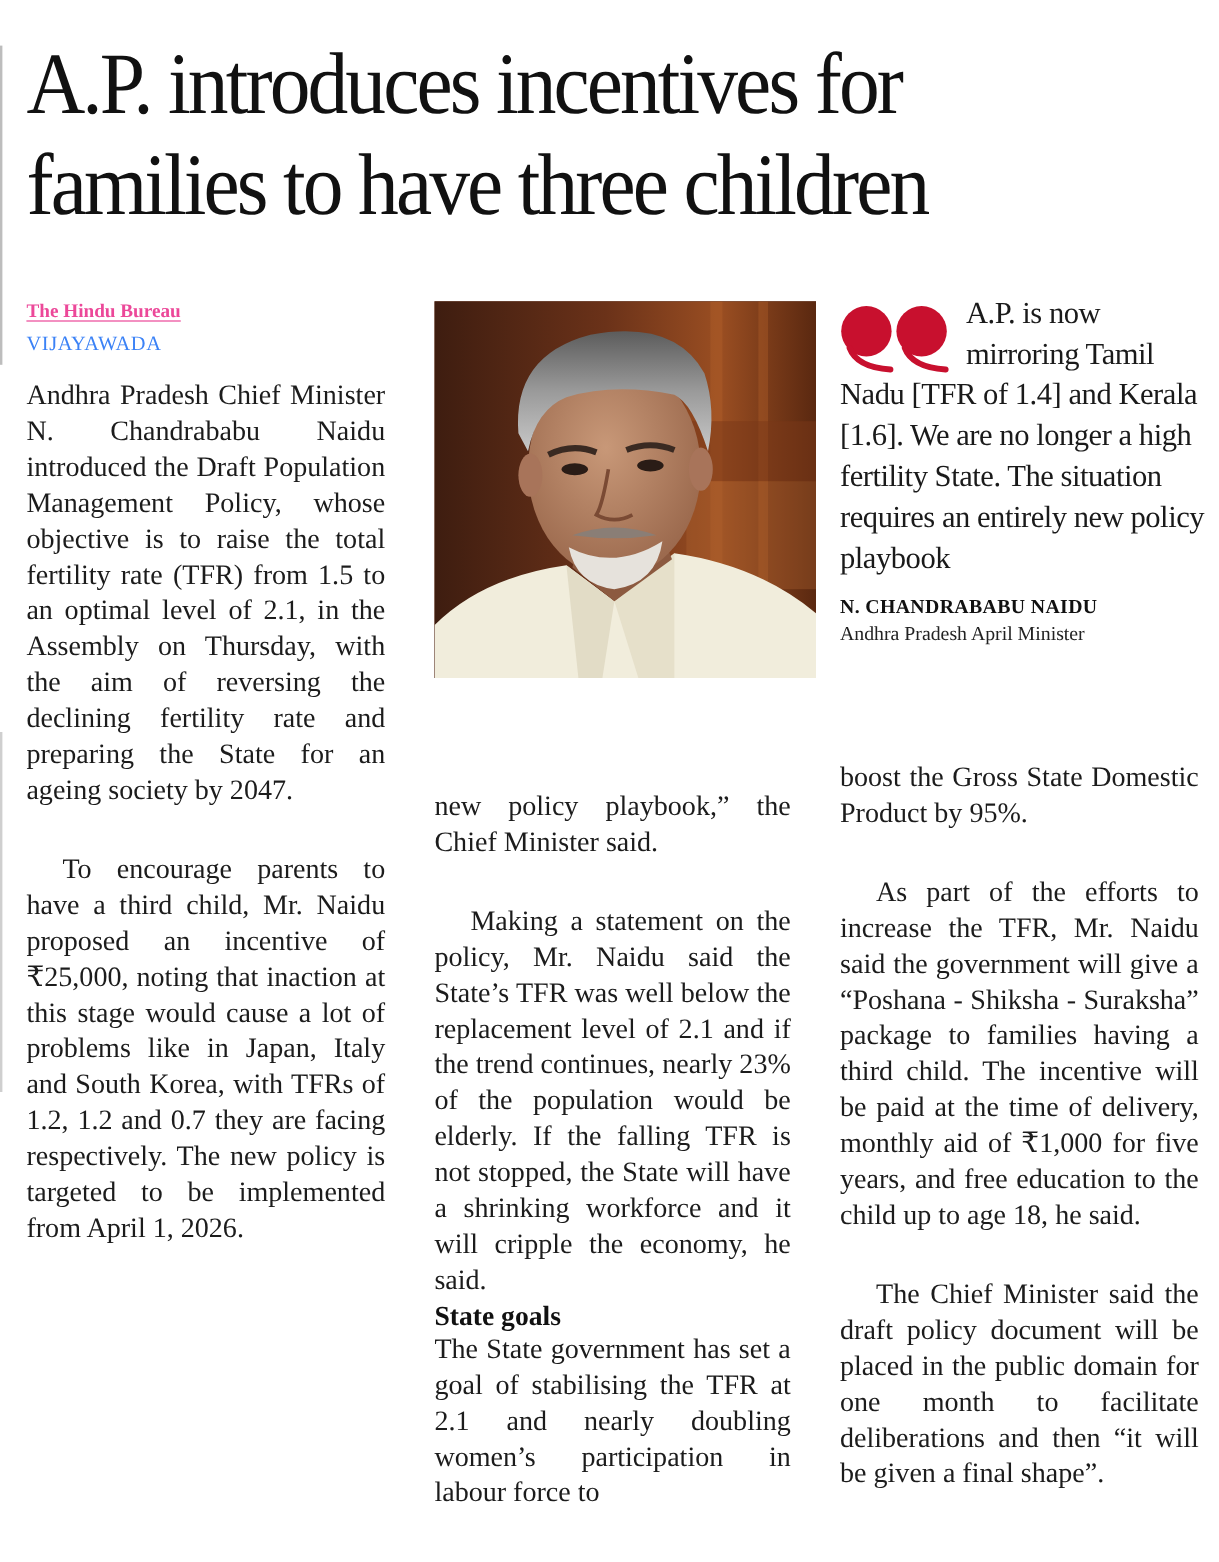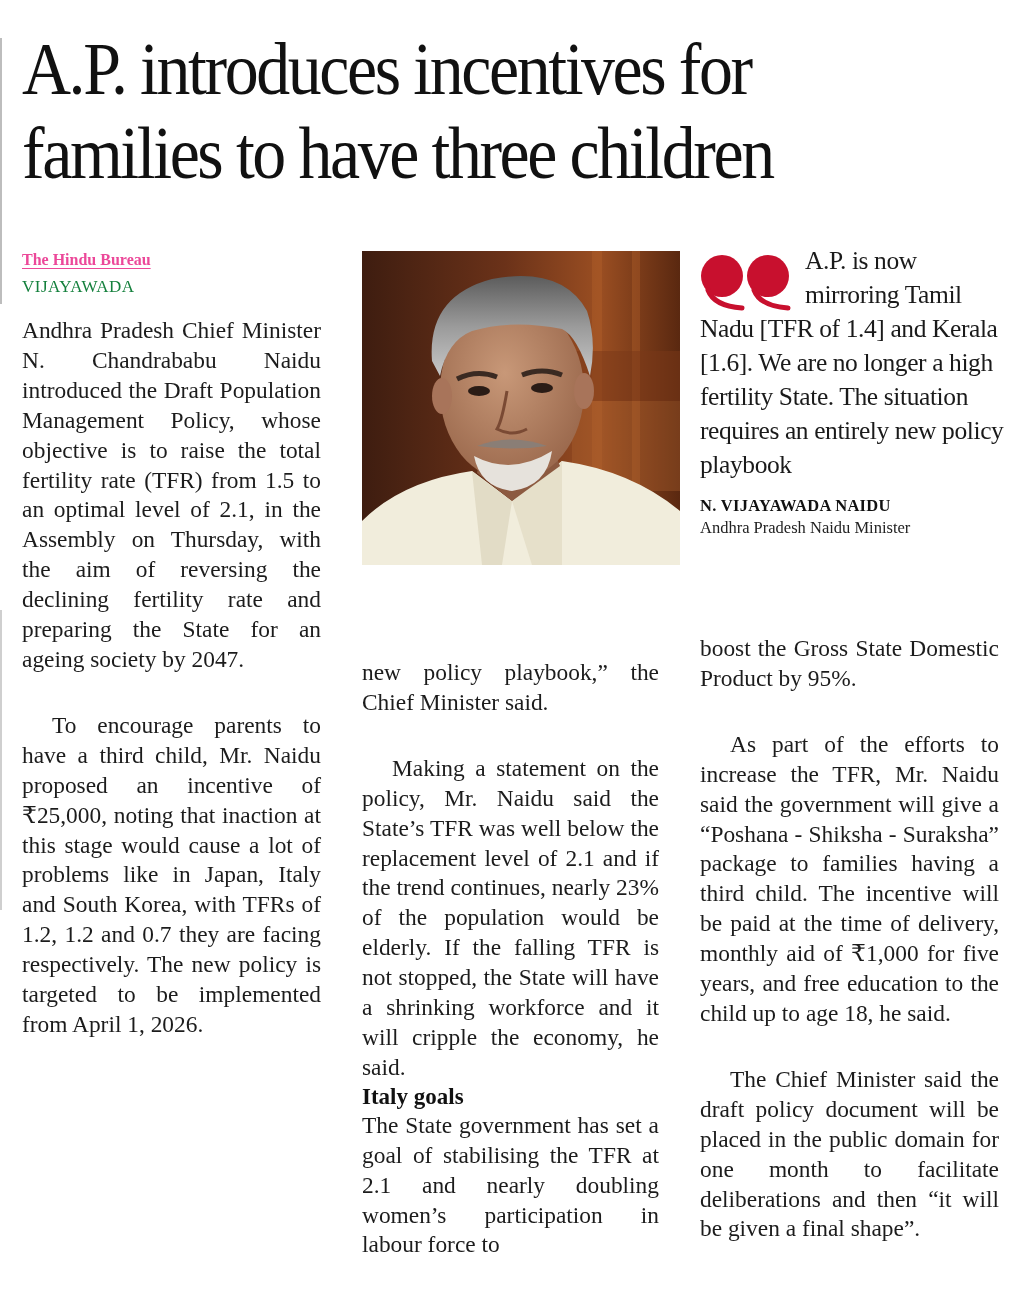--- a/index.html
+++ b/index.html
@@ -35,21 +35,21 @@
   .col3 { left: 700px; width: 299px; top: 634px; }
 
   .byline {
     position: absolute; left: 22px; top: 246px;
   }
   .byline .name {
     font-weight: bold; font-size: 16px; text-decoration: underline;
     text-underline-offset: 3px; display: block; line-height: 28px; color: #ec4899;
   }
   .byline .place {
-    font-size: 17px; letter-spacing: 0.5px; display: block; line-height: 26px; color: #15803d;
+    font-size: 17px; letter-spacing: 0.5px; display: block; line-height: 26px; color: #3b82f6;
   }
 
   .photo {
     position: absolute; left: 362px; top: 251px; width: 318px; height: 314px;
     overflow: hidden; background: #5a2c18;
   }
 
   .quote-box {
     position: absolute; left: 700px; top: 244px; width: 310px;
   }
@@ -145,28 +145,28 @@
     <circle cx="22" cy="24" r="21" fill="#c8102e"></circle>
     <path d="M8 38 Q14 54 42 56" stroke="#c8102e" stroke-width="5" fill="none" stroke-linecap="round"></path>
     <circle cx="68" cy="24" r="21" fill="#c8102e"></circle>
     <path d="M54 38 Q60 54 88 56" stroke="#c8102e" stroke-width="5" fill="none" stroke-linecap="round"></path>
   </svg>
   <p class="quote-text">
     <span class="q-line1">A.P. is now</span>
     <span class="q-line2">mirroring Tamil</span>
     <span>Nadu [TFR of 1.4] and Kerala [1.6]. We are no longer a high fertility State. The situation requires an entirely new policy playbook</span>
   </p>
-  <span class="quote-attr-name">N. VIJAYAWADA NAIDU</span>
-  <span class="quote-attr-title">Andhra Pradesh Naidu Minister</span>
+  <span class="quote-attr-name">N. CHANDRABABU NAIDU</span>
+  <span class="quote-attr-title">Andhra Pradesh April Minister</span>
 </div>
 
 <div class="col col2">
   <p>new policy playbook,” the Chief Minister said.</p>
   <p class="indent">Making a statement on the policy, Mr. Naidu said the State’s TFR was well below the replacement level of 2.1 and if the trend continues, nearly 23% of the population would be elderly. If the falling TFR is not stopped, the State will have a shrinking workforce and it will cripple the economy, he said.</p>
-  <p class="subhead">Italy goals</p>
+  <p class="subhead">State goals</p>
   <p>The State government has set a goal of stabilising the TFR at 2.1 and nearly doubling women’s participation in labour force to</p>
 </div>
 
 <div class="col col3">
   <p>boost the Gross State Domestic Product by 95%.</p>
   <p class="indent">As part of the efforts to increase the TFR, Mr. Naidu said the government will give a “Poshana - Shiksha - Suraksha” package to families having a third child. The incentive will be paid at the time of delivery, monthly aid of ₹1,000 for five years, and free education to the child up to age 18, he said.</p>
   <p class="indent">The Chief Minister said the draft policy document will be placed in the public domain for one month to facilitate deliberations and then “it will be given a final shape”.</p>
 </div>
 
 </body></html>

